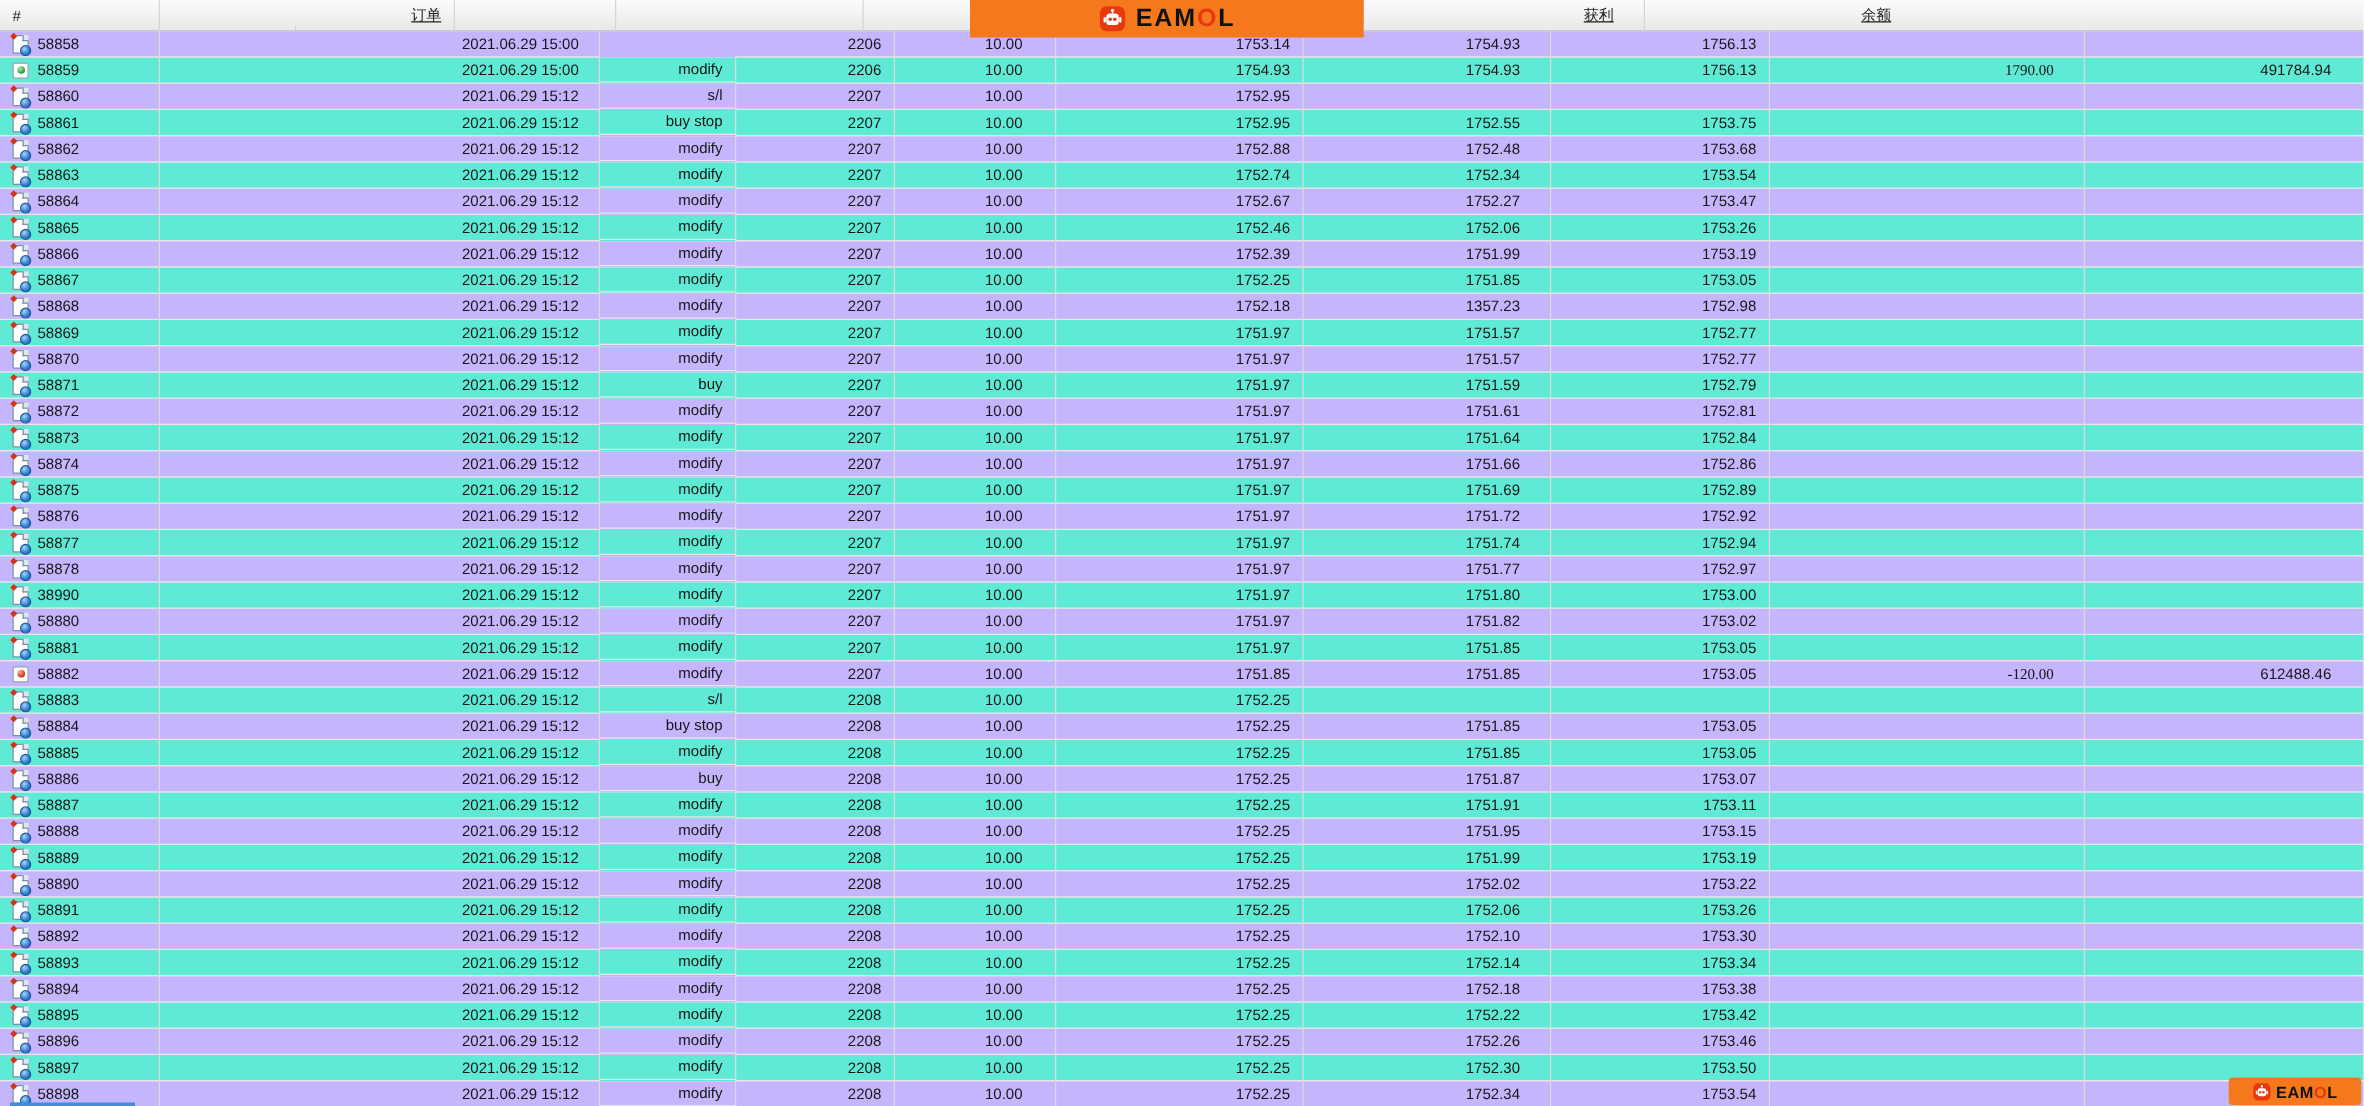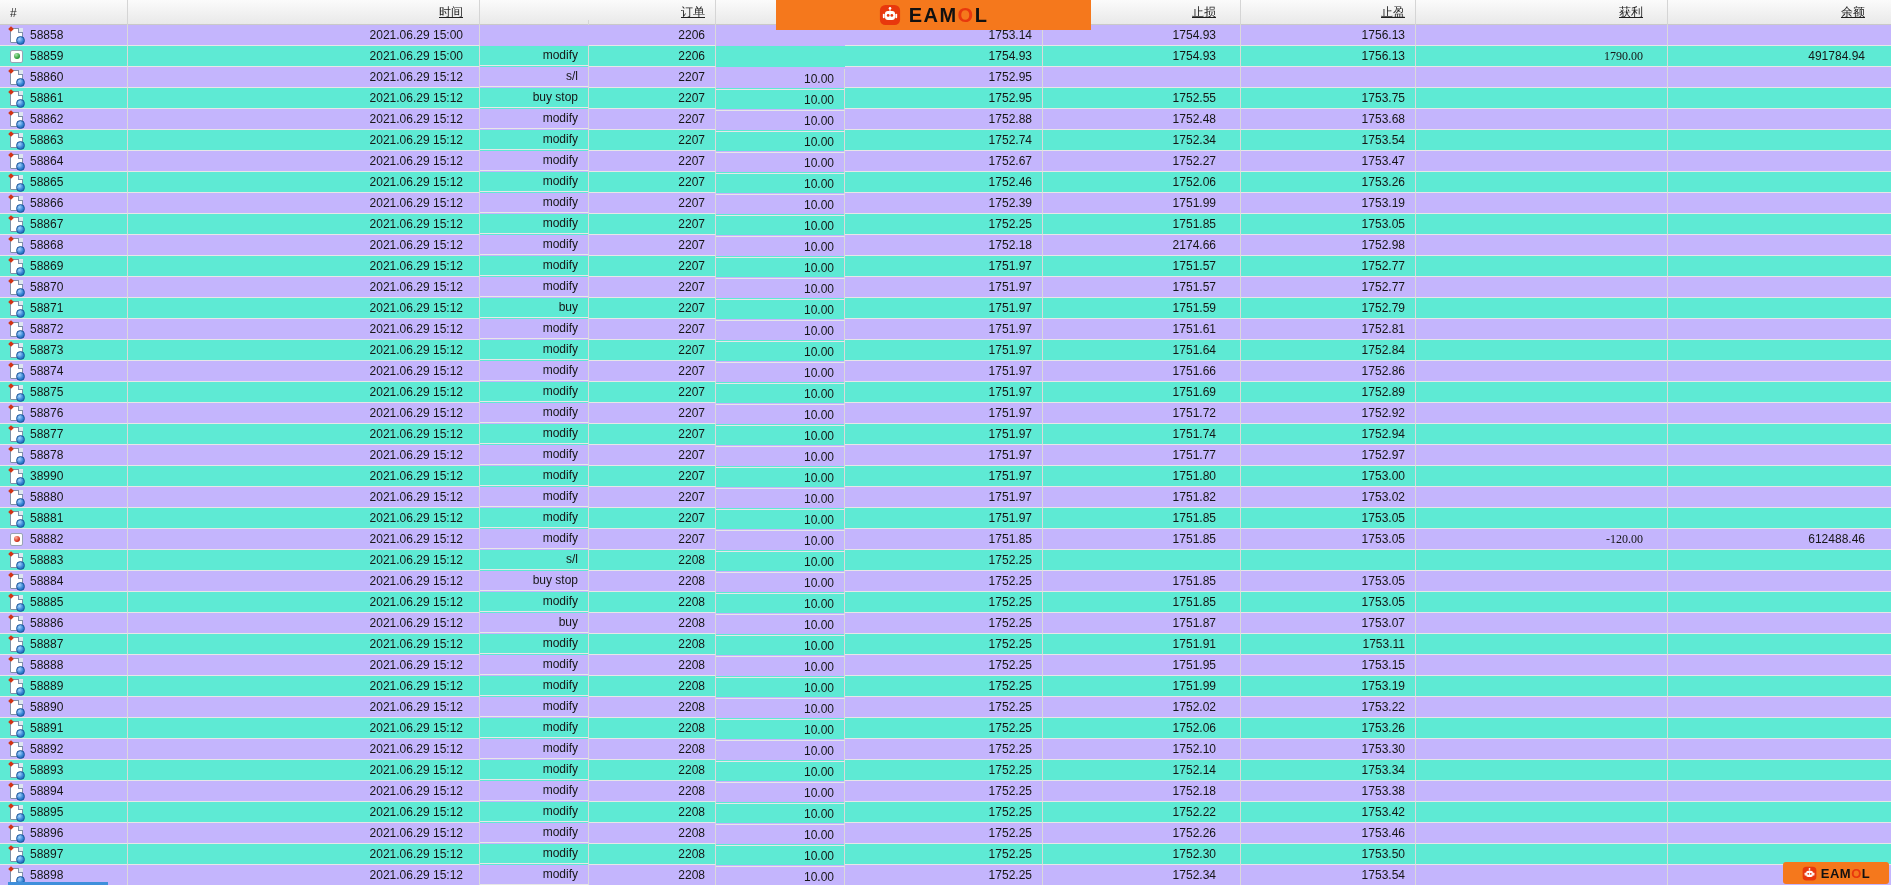--- a/index.html
+++ b/index.html
@@ -17,21 +17,21 @@
   .hcell.first span{text-decoration:none;}
   
   #rows{position:absolute;left:0;top:25px;width:1891px;}
   .row{display:flex;width:1891px;height:21px;box-sizing:border-box;background:#c4b5fd;}
   .row.alt{background:#5eead4;}
   .cell{box-sizing:border-box;height:21px;display:flex;align-items:center;justify-content:flex-end;
         border-right:1px solid #dadada;border-bottom:1px solid #e7e7e7;font-size:12px;white-space:nowrap;overflow:hidden;}
   .cell.first{justify-content:flex-start;padding-left:10px;gap:7px;}
   
   .c0{width:128px;} .c1{width:352px;padding-right:16px;} .c2{width:109px;padding-right:10px;margin-top:20px;}
-  .c3{width:127px;padding-right:10px;} .c4{width:129px;padding-right:10px;margin-top:44px;} .c5{width:198px;padding-right:10px;}
+  .c3{width:127px;padding-right:10px;} .c4{width:129px;padding-right:26px;} .c5{width:198px;padding-right:10px;}
   .c6{width:198px;padding-right:24px;} .c7{width:175px;padding-right:10px;}
   .c8{width:252px;padding-right:24px;font-family:Liberation Serif, serif;} .c9{width:223px;padding-right:26px;border-right:none;}
   
   .ic-doc{position:relative;width:11px;height:13px;background:#fff;border:1px solid #7e90a8;border-radius:1px;flex:none;}
   .ic-doc .fold{position:absolute;top:-1px;right:-1px;width:4px;height:4px;background:#dde6ef;
                 border-left:1px solid #7e90a8;border-bottom:1px solid #7e90a8;}
   .ic-doc .tick{position:absolute;left:-2px;top:-2px;width:4px;height:4px;background:#d23415;transform:rotate(45deg);}
   .ic-doc .ball{position:absolute;right:-3px;bottom:-3px;width:7px;height:7px;border-radius:50%;
                 background:radial-gradient(circle at 35% 30%,#a6d4ff 0%,#2f7fd0 60%,#1c5fa8 100%);border:1px solid #1a569b;}
   .ic-sq{width:11px;height:11px;border:1px solid #98a4b4;background:#fdfdfd;border-radius:2px;
@@ -56,23 +56,20 @@
 </head>
 <body>
 
 <div id="screen">
   <div id="gutter"></div>
 
   <div id="header-row">
       <div class="hcell c0 first">
         <span>#</span>
       </div>
-      <div class="hcell c1">
-        <span>时间</span>
-      </div>
       <div class="hcell c2">
         <span>类型</span>
       </div>
       <div class="hcell c3">
         <span>订单</span>
       </div>
       <div class="hcell c4"></div>
       <div class="hcell c5"></div>
       <div class="hcell c6">
         <span>止损</span>
@@ -284,21 +281,21 @@
             <span class="tick"></span>
             <span class="ball"></span>
           </span>
       <span class="id-text">58868</span>
     </div>
     <div class="cell c1">2021.06.29 15:12</div>
     <div class="cell c2">modify</div>
     <div class="cell c3">2207</div>
     <div class="cell c4">10.00</div>
     <div class="cell c5">1752.18</div>
-    <div class="cell c6">2174.66</div>
+    <div class="cell c6">1357.23</div>
     <div class="cell c7">1752.98</div>
     <div class="cell c8"></div>
     <div class="cell c9"></div>
   </div>
       <div class="row alt">
     <div class="cell first c0">
       <span class="ic-doc">
             <span class="fold"></span>
             <span class="tick"></span>
             <span class="ball"></span>

